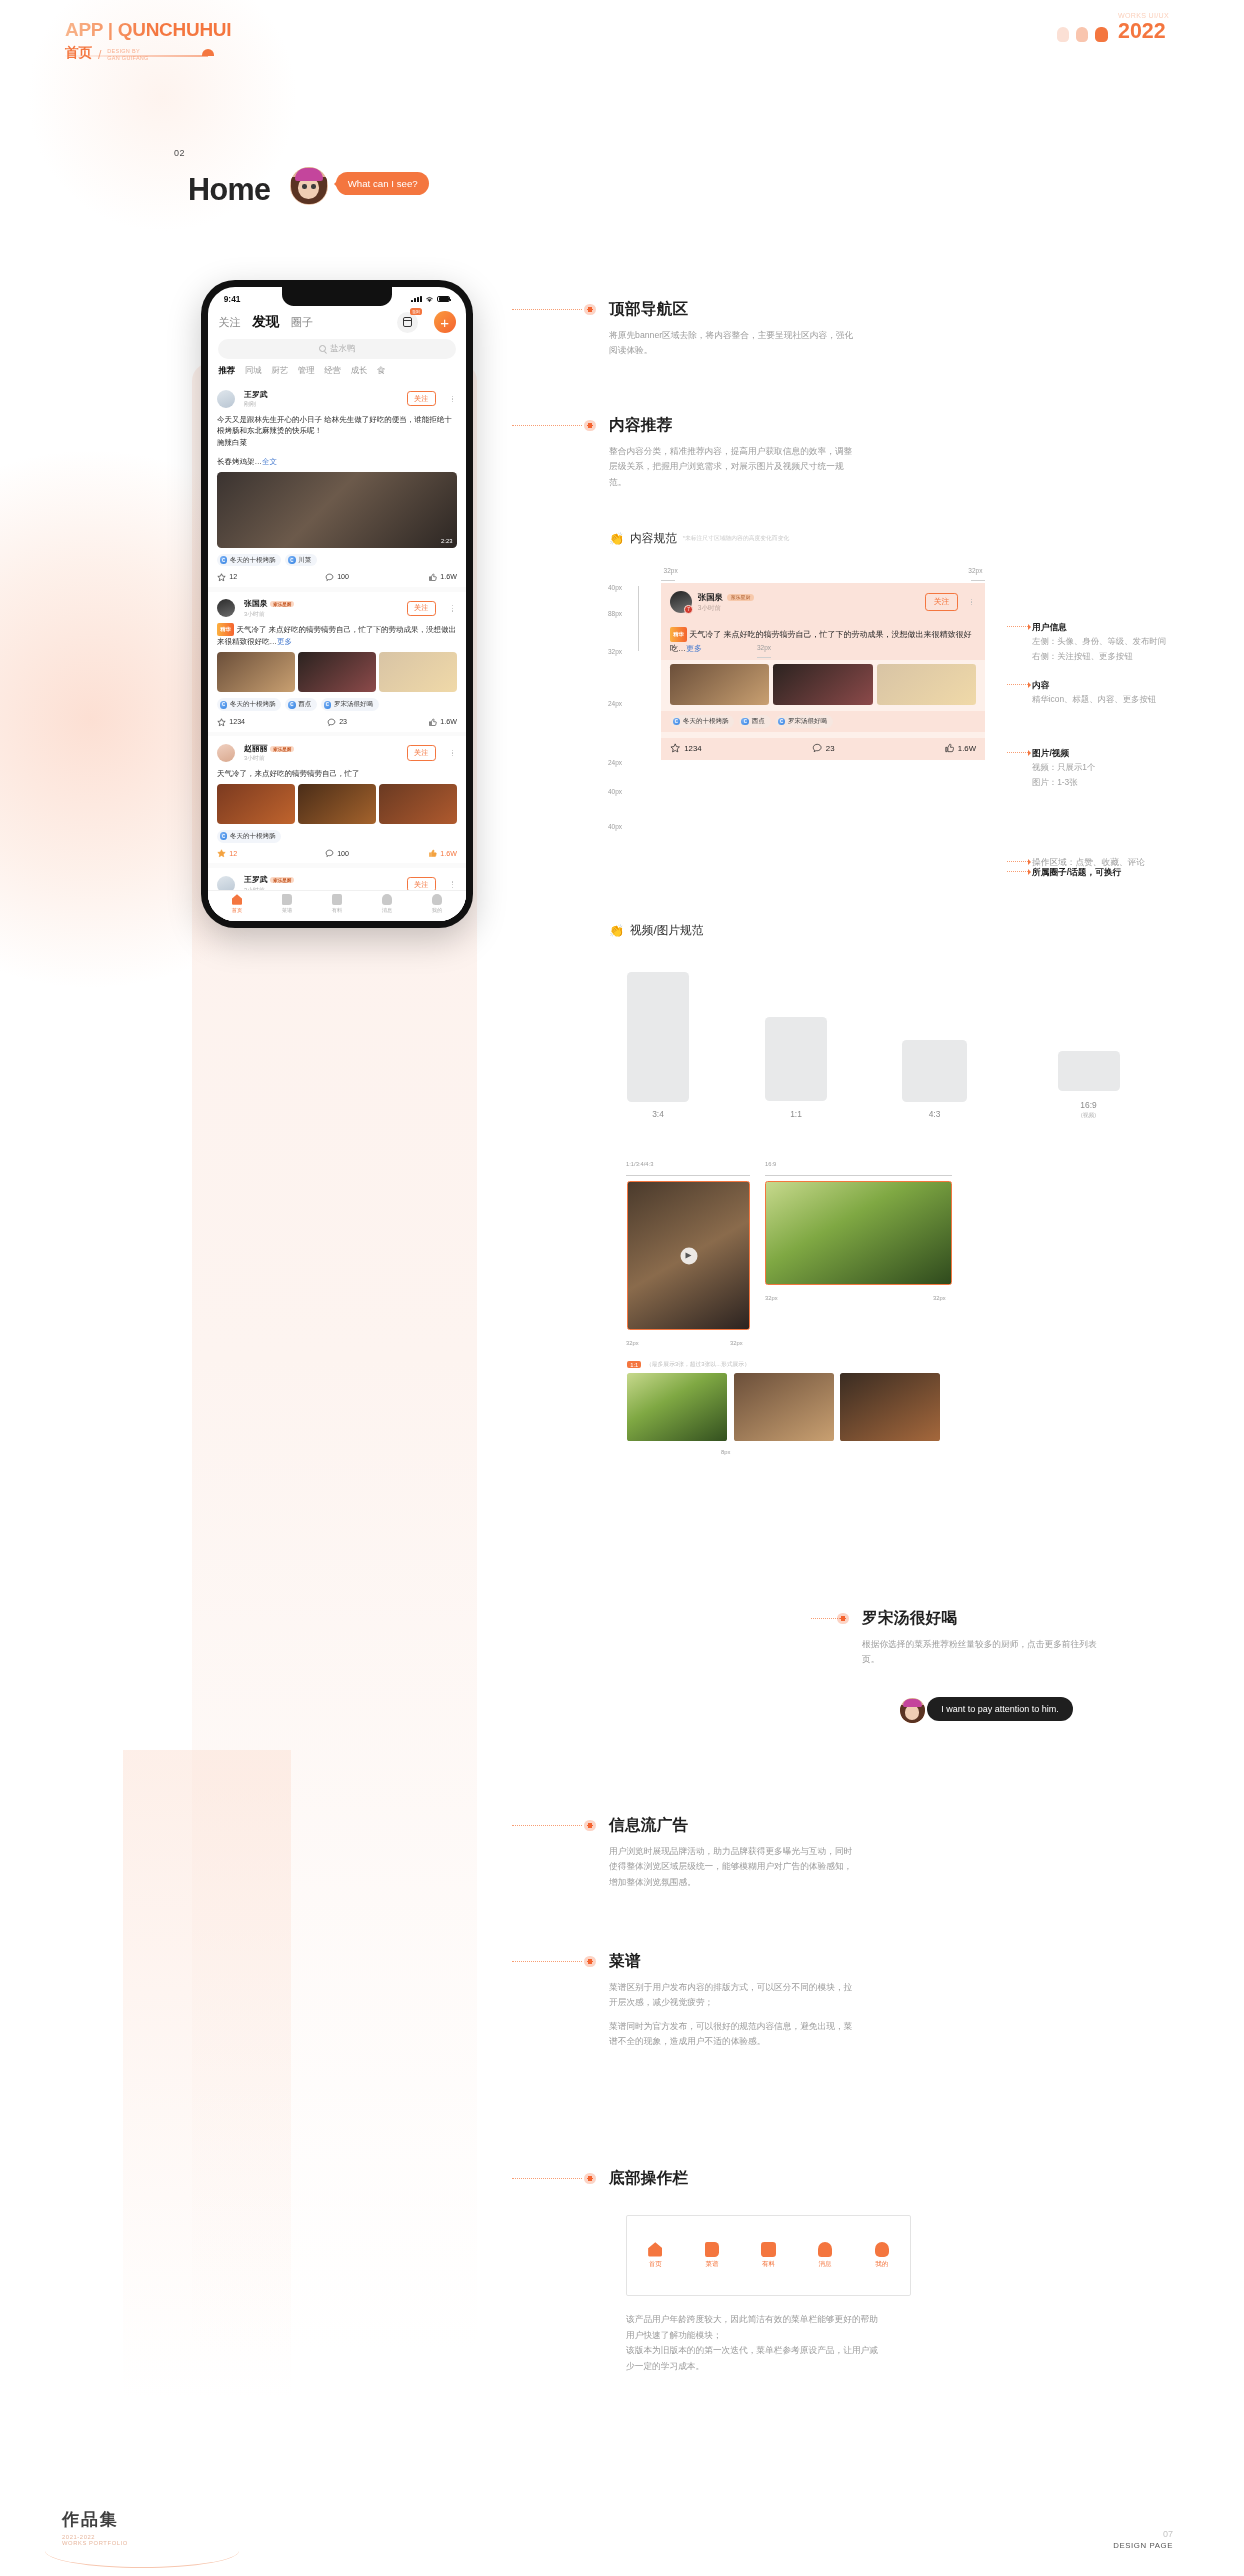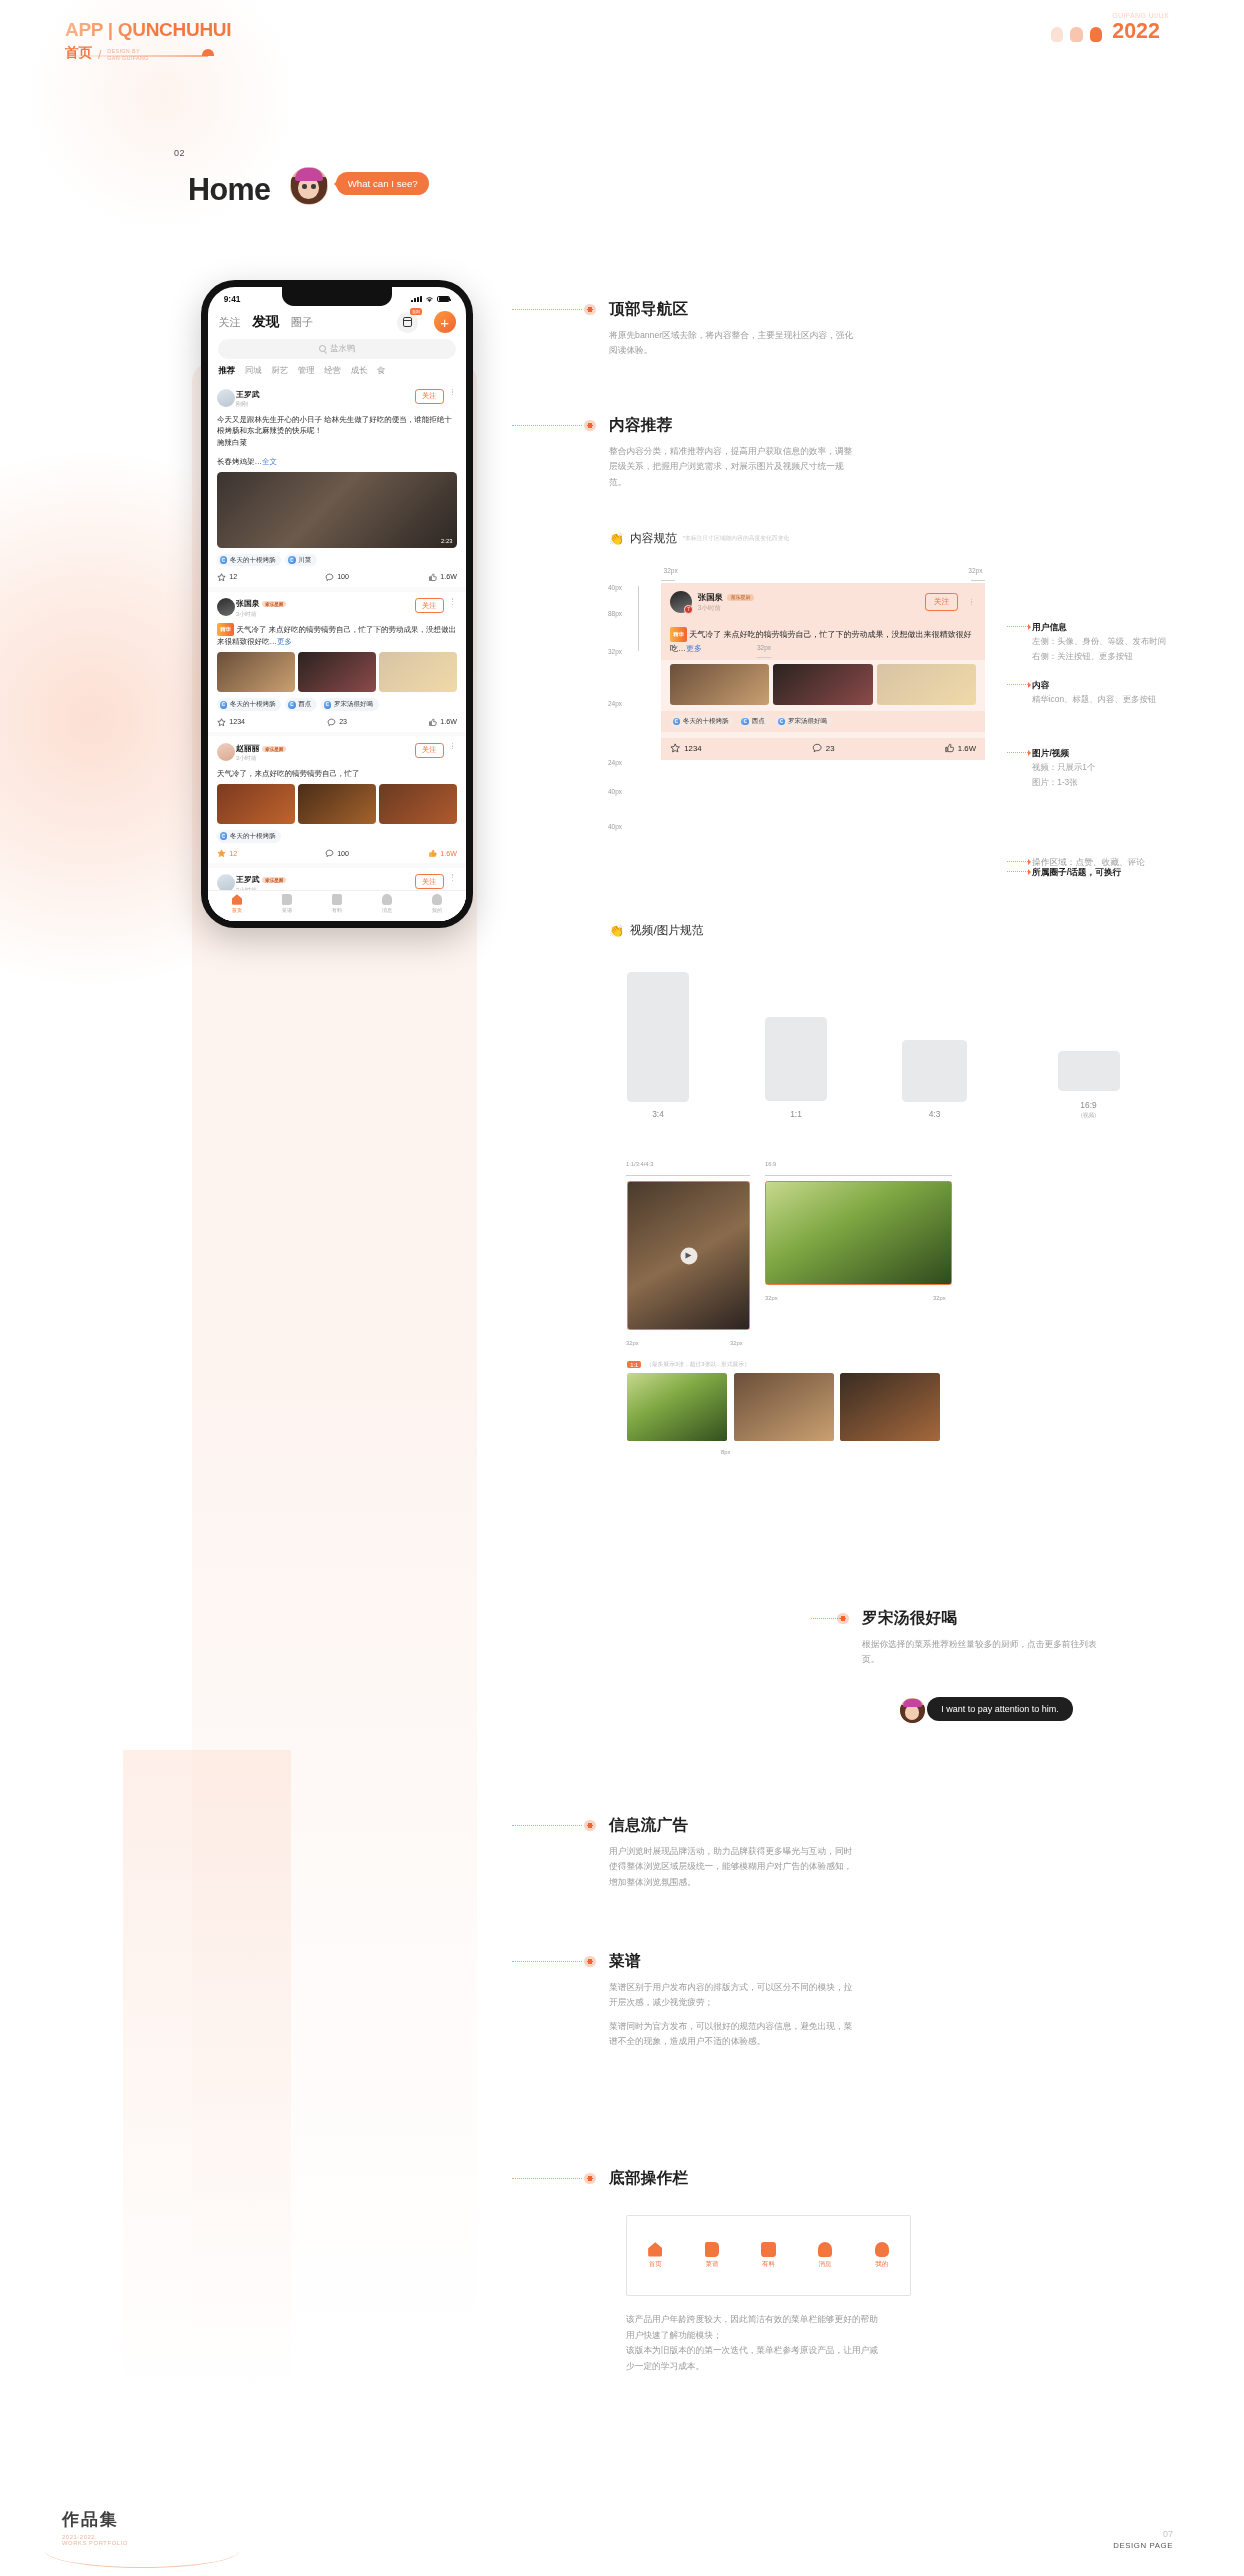--- a/index.html
+++ b/index.html
@@ -77,21 +77,21 @@
     color:#fff;display:flex;align-items:center;justify-content:center;font-size:15px;line-height:1;margin-left:3.9px;}
   .searchbar{margin:5.8px 10.4px 0;height:20px;background:#f4f4f4;border-radius:10.4px;display:flex;align-items:center;justify-content:center;gap:4.5px;color:#b0b0b0;font-size:8.4px;}
   .mag{width:7.1px;height:7.1px;border:1px solid #b5b5b5;border-radius:50%;position:relative;}
   .mag:after{content:"";position:absolute;right:-2.6px;bottom:-1.9px;width:3.2px;height:1px;background:#b5b5b5;transform:rotate(45deg);}
   .cats{display:flex;gap:9.7px;padding:5.8px 10.4px 0;font-size:8.4px;color:#9a9a9a;overflow:hidden;white-space:nowrap;}
   .cats .c.act{color:#111;font-weight:bold;position:relative;}
   .cats .c.act:after{content:"";position:absolute;left:1.9px;right:1.9px;bottom:-3.2px;height:1.9px;border-radius:1.3px;background:#f4763f;}
 
   .feed{position:absolute;left:0;right:0;top:95px;bottom:0;overflow:hidden;background:#fafafa;}
   .post{background:#fff;padding:6.5px 9px 5.2px;margin-bottom:4.5px;}
-  .phead{display:flex;align-items:flex-start;gap:1px;}
+  .phead{display:flex;align-items:center;gap:9px;}
   .pav{width:18px;height:18px;border-radius:50%;background:#d9d9d9;flex:0 0 auto;position:relative;overflow:hidden;}
   .pav.chef{background:linear-gradient(160deg,#2c2c2c,#6b6b6b);}
   .pav.chef2{background:linear-gradient(160deg,#dfe6ec,#b9c6d3);}
   .pav.w{background:linear-gradient(160deg,#f0d0c0,#d9a98f);}
   .pn{font-size:7.8px;font-weight:bold;color:#1a1a1a;}
   .pt{font-size:5.8px;color:#b3b3b3;margin-top:0.6px;}
   .tagchef{font-size:4.5px;background:#fbd8c4;color:#c2541f;border-radius:4.5px;padding:0.6px 3.2px;margin-left:2.6px;vertical-align:middle;}
   .flw{margin-left:auto;border:0.6px solid #f4763f;color:#f4763f;font-size:7.1px;border-radius:3.2px;padding:1.6px 6.5px;}
   .dots3{width:9px;display:flex;flex-direction:column;align-items:center;gap:1.3px;margin-left:3.2px;}
   .dots3 i{width:1.4px;height:1.4px;border-radius:50%;background:#bdbdbd;display:block;}
@@ -225,21 +225,21 @@
   </div>
   <div class="rule"></div>
   <div class="dot"></div>
 </div>
 
 <div class="hdr-right">
   <div class="hand h1"></div>
   <div class="hand h2"></div>
   <div class="hand h3"></div>
   <div class="yr-wrap">
-    <div class="yr-top">GUIFANG UI/UX</div>
+    <div class="yr-top">WORKS UI/UX</div>
     <div class="yr">2022</div>
   </div>
 </div>
 
 <div class="num02">02</div>
 <div class="ptitle">Home</div>
 <div class="avatar-emoji">
   <div class="ae-hair"></div>
     <div class="ae-face"></div>
     <div class="ae-hat"></div>

